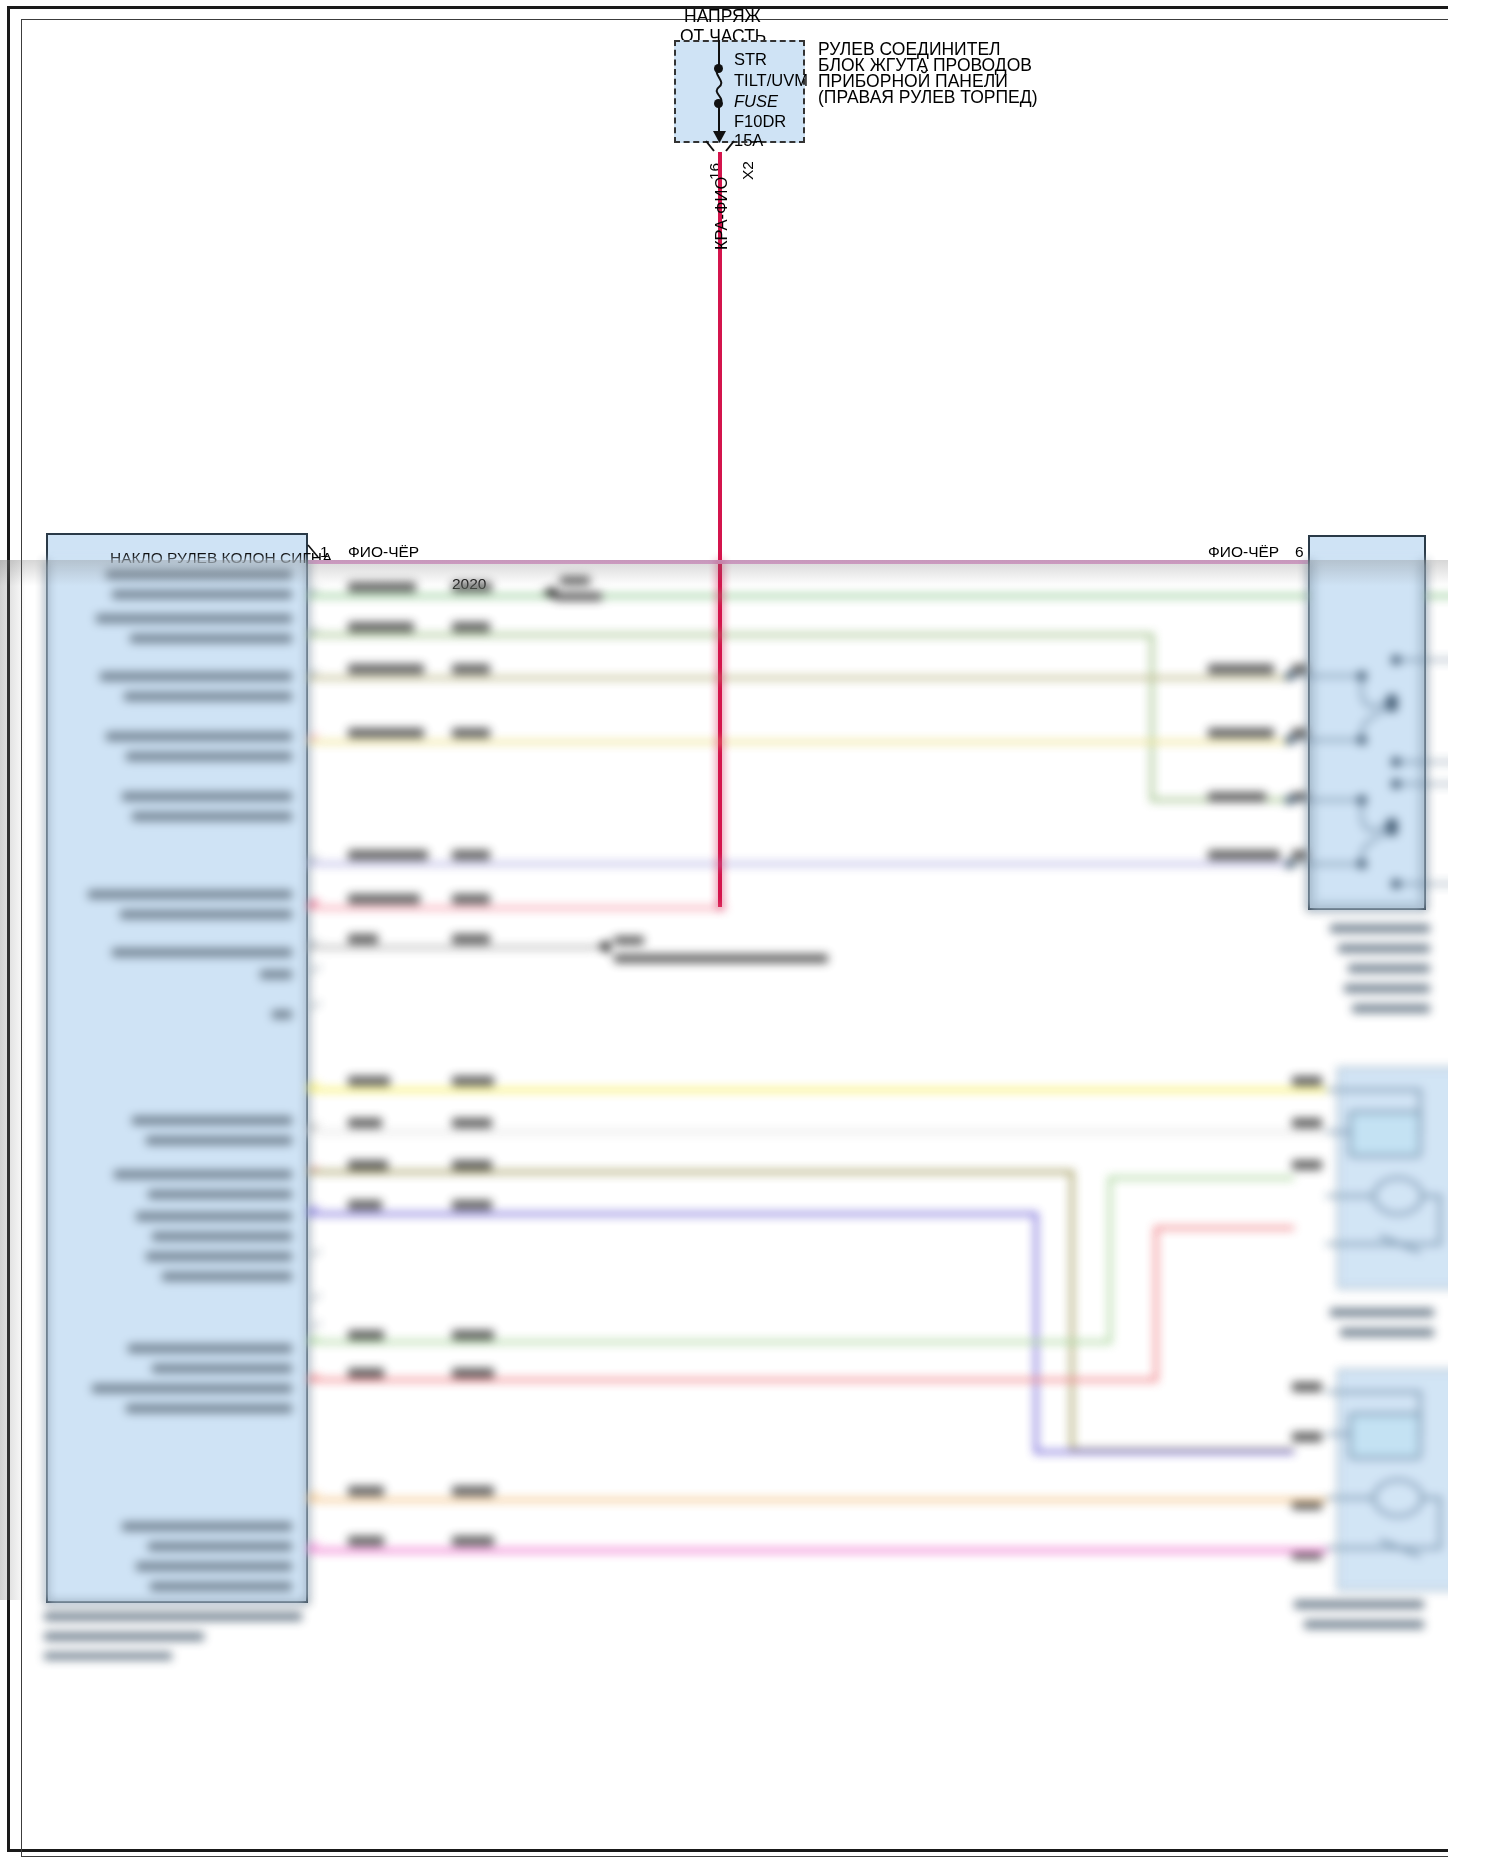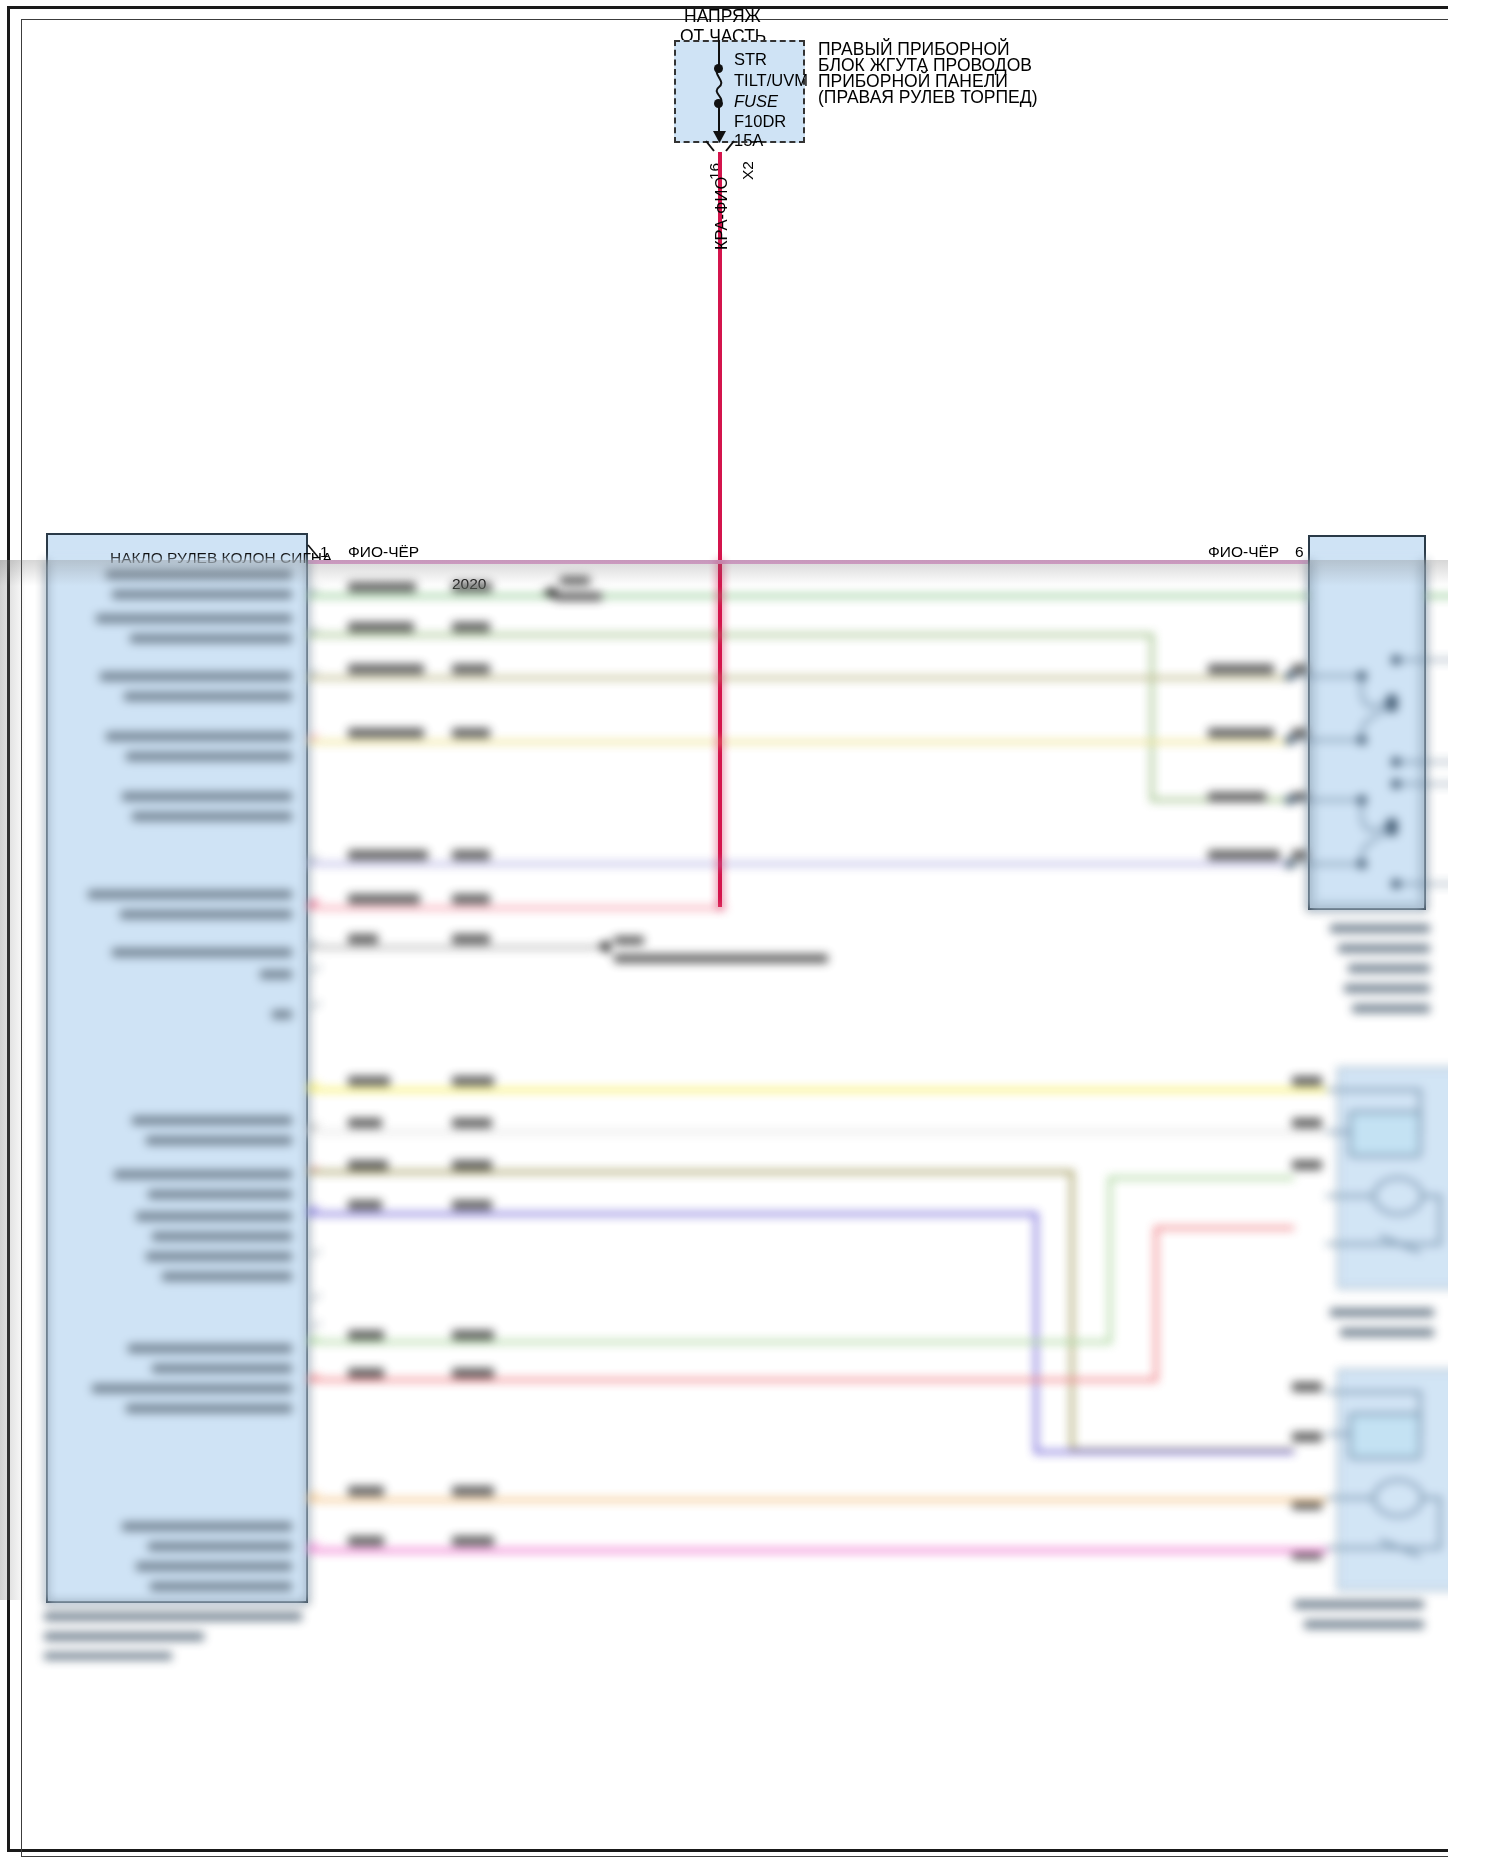--- a/index.html
+++ b/index.html
@@ -81,21 +81,21 @@
   <div class="w wv" style="left:718px;top:104px;height:32px;background:#111;width:2px;"></div>
 
   <svg style="position:absolute;left:711px;top:128px;" width="17" height="16">
     <path d="M8.5 15 L2 3 L15 3 Z" fill="#111"></path>
   </svg>
 
   <svg style="position:absolute;left:704px;top:140px;" width="32" height="16">
     <path d="M2 1 L10 11 M30 1 L22 11" fill="none" stroke="#111" stroke-width="2"></path>
   </svg>
 
-  <div class="txt t17" style="left:818px;top:39px;">ПРАВЫЙ ПРИБОРНОЙ</div>
+  <div class="txt t17" style="left:818px;top:39px;">РУЛЕВ СОЕДИНИТЕЛ</div>
   <div class="txt t17" style="left:818px;top:55px;">БЛОК ЖГУТА ПРОВОДОВ</div>
   <div class="txt t17" style="left:818px;top:71px;">ПРИБОРНОЙ ПАНЕЛИ</div>
   <div class="txt t17" style="left:818px;top:87px;">(ПРАВАЯ РУЛЕВ ТОРПЕД)</div>
 
   <div class="rot t15" style="left:706px;top:180px;">16</div>
   <div class="rot t15" style="left:739px;top:180px;">X2</div>
 
   <div class="w wv" style="left:718px;top:152px;height:755px;background:#d4144c;width:4px;"></div>
   <div class="rot t16" style="left:712px;top:250px;">КРА-ФИО</div>
 

